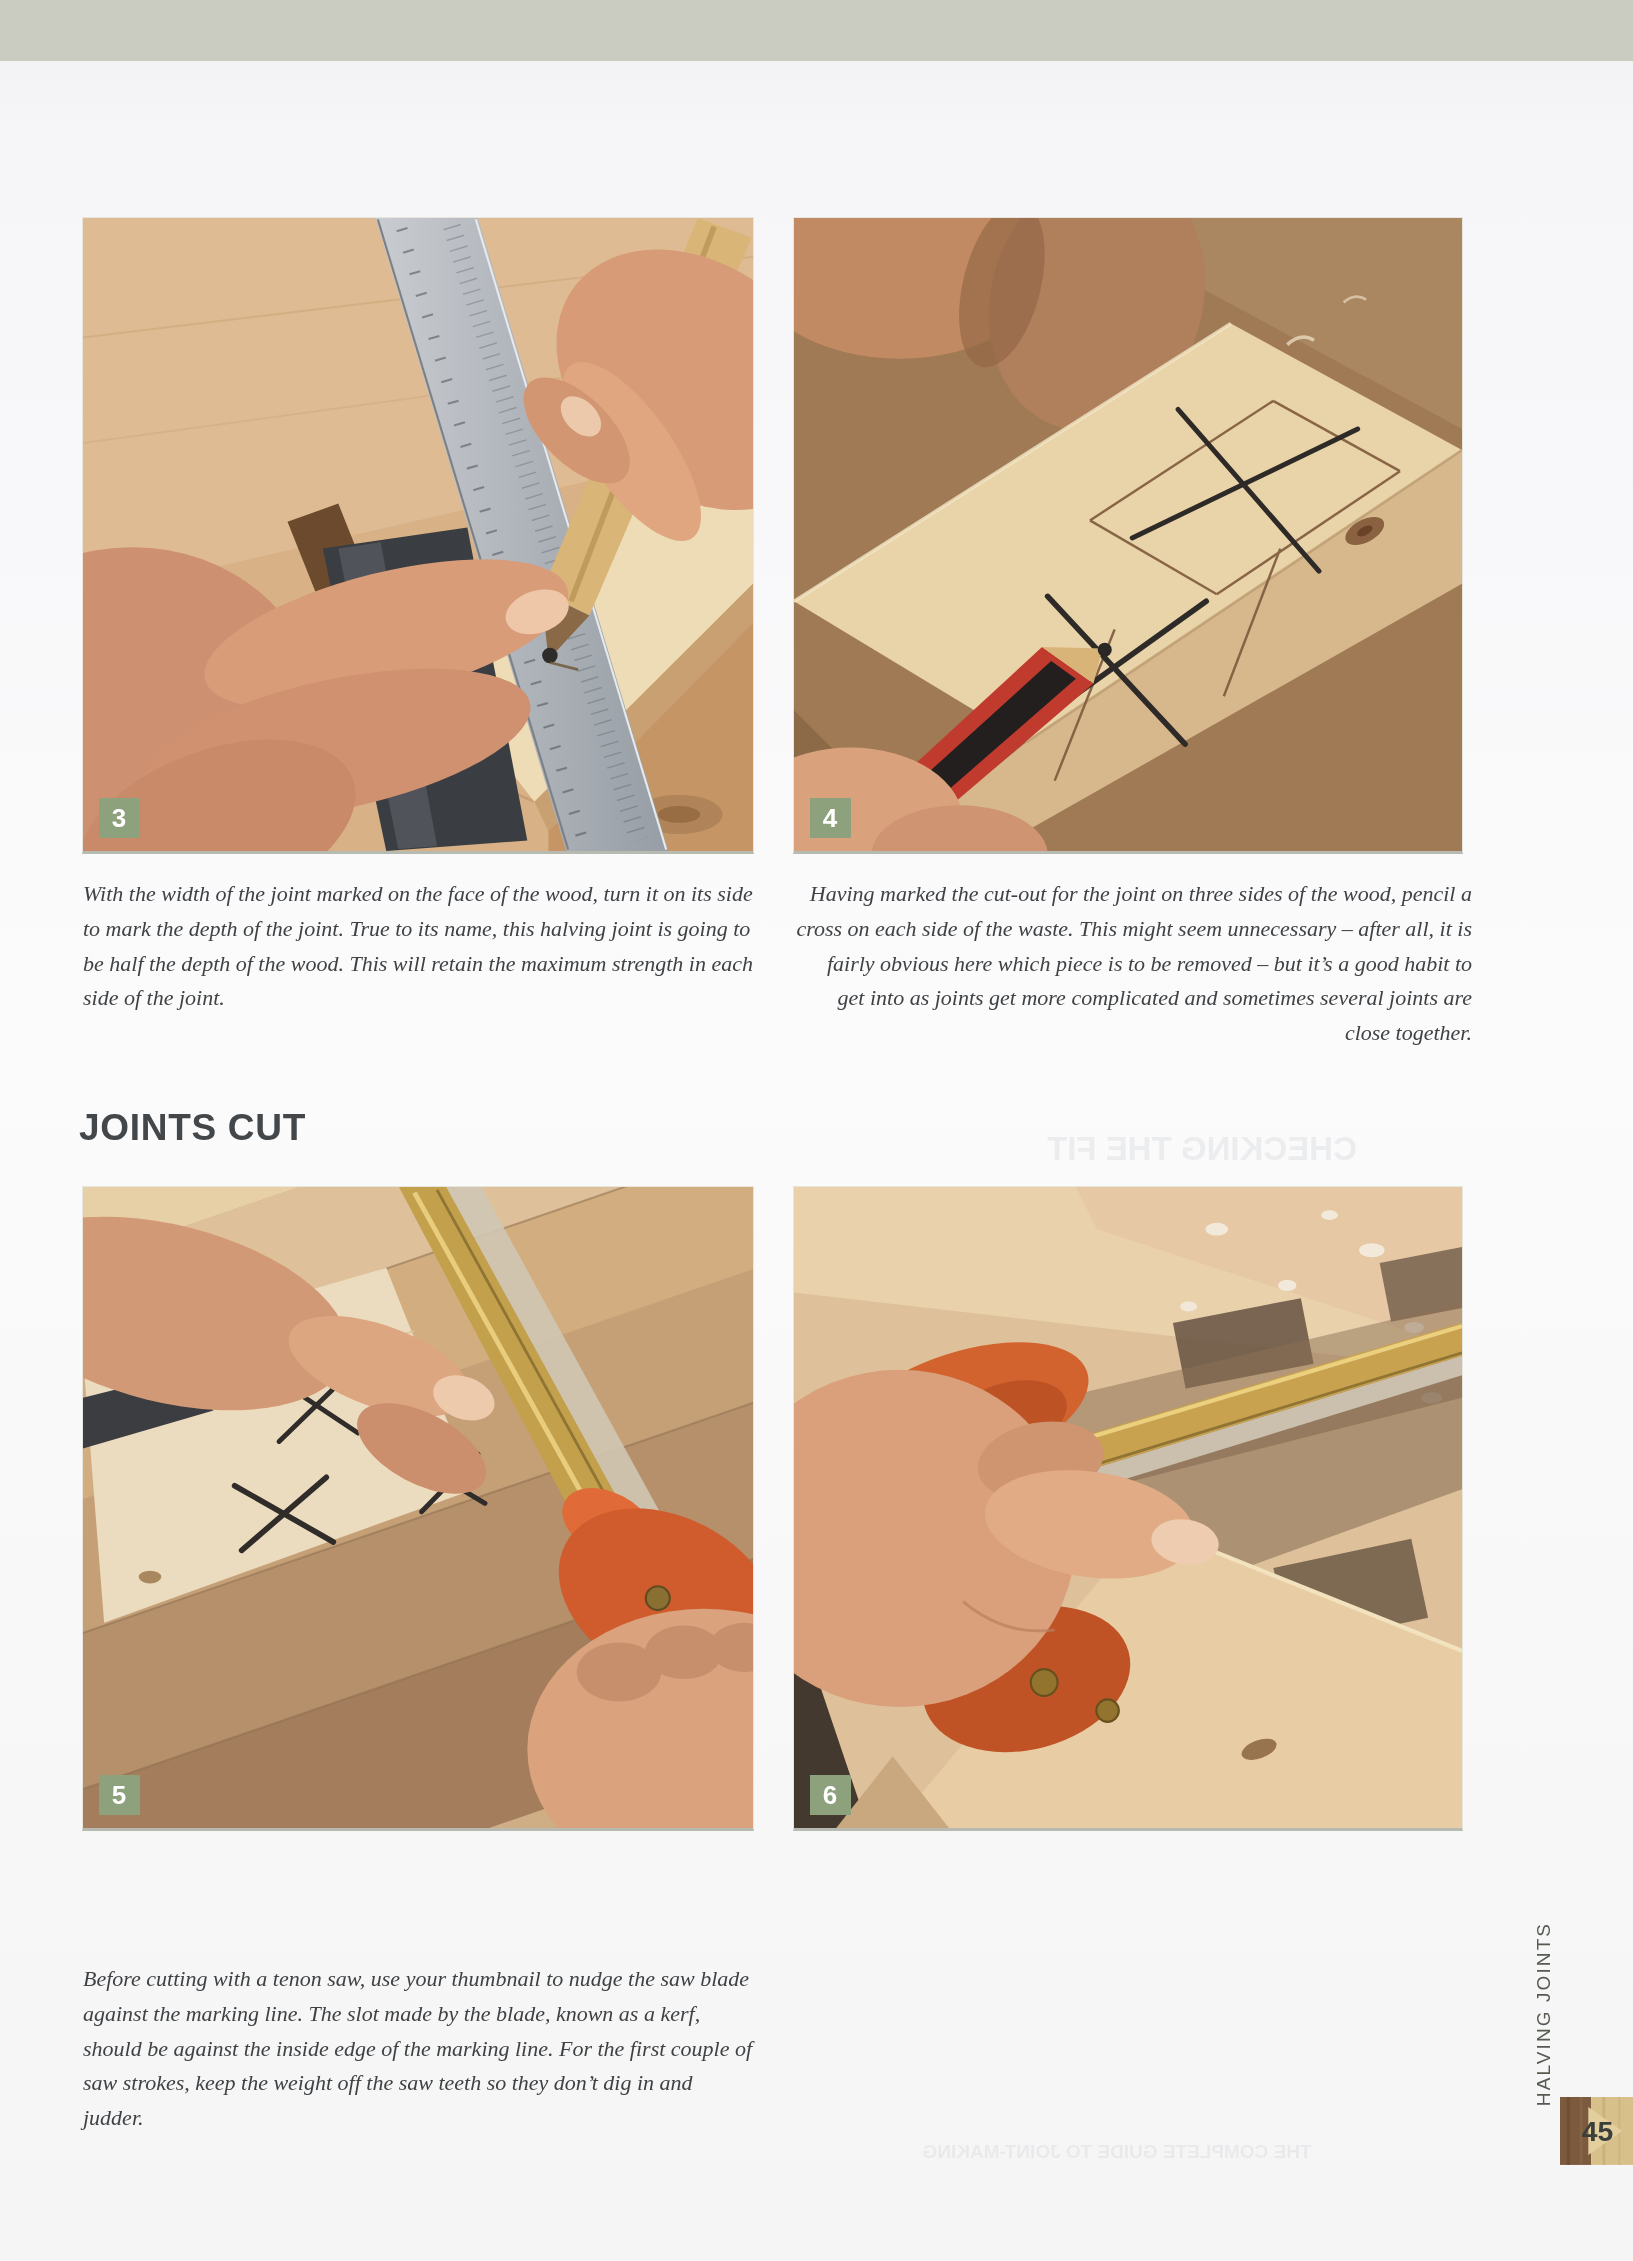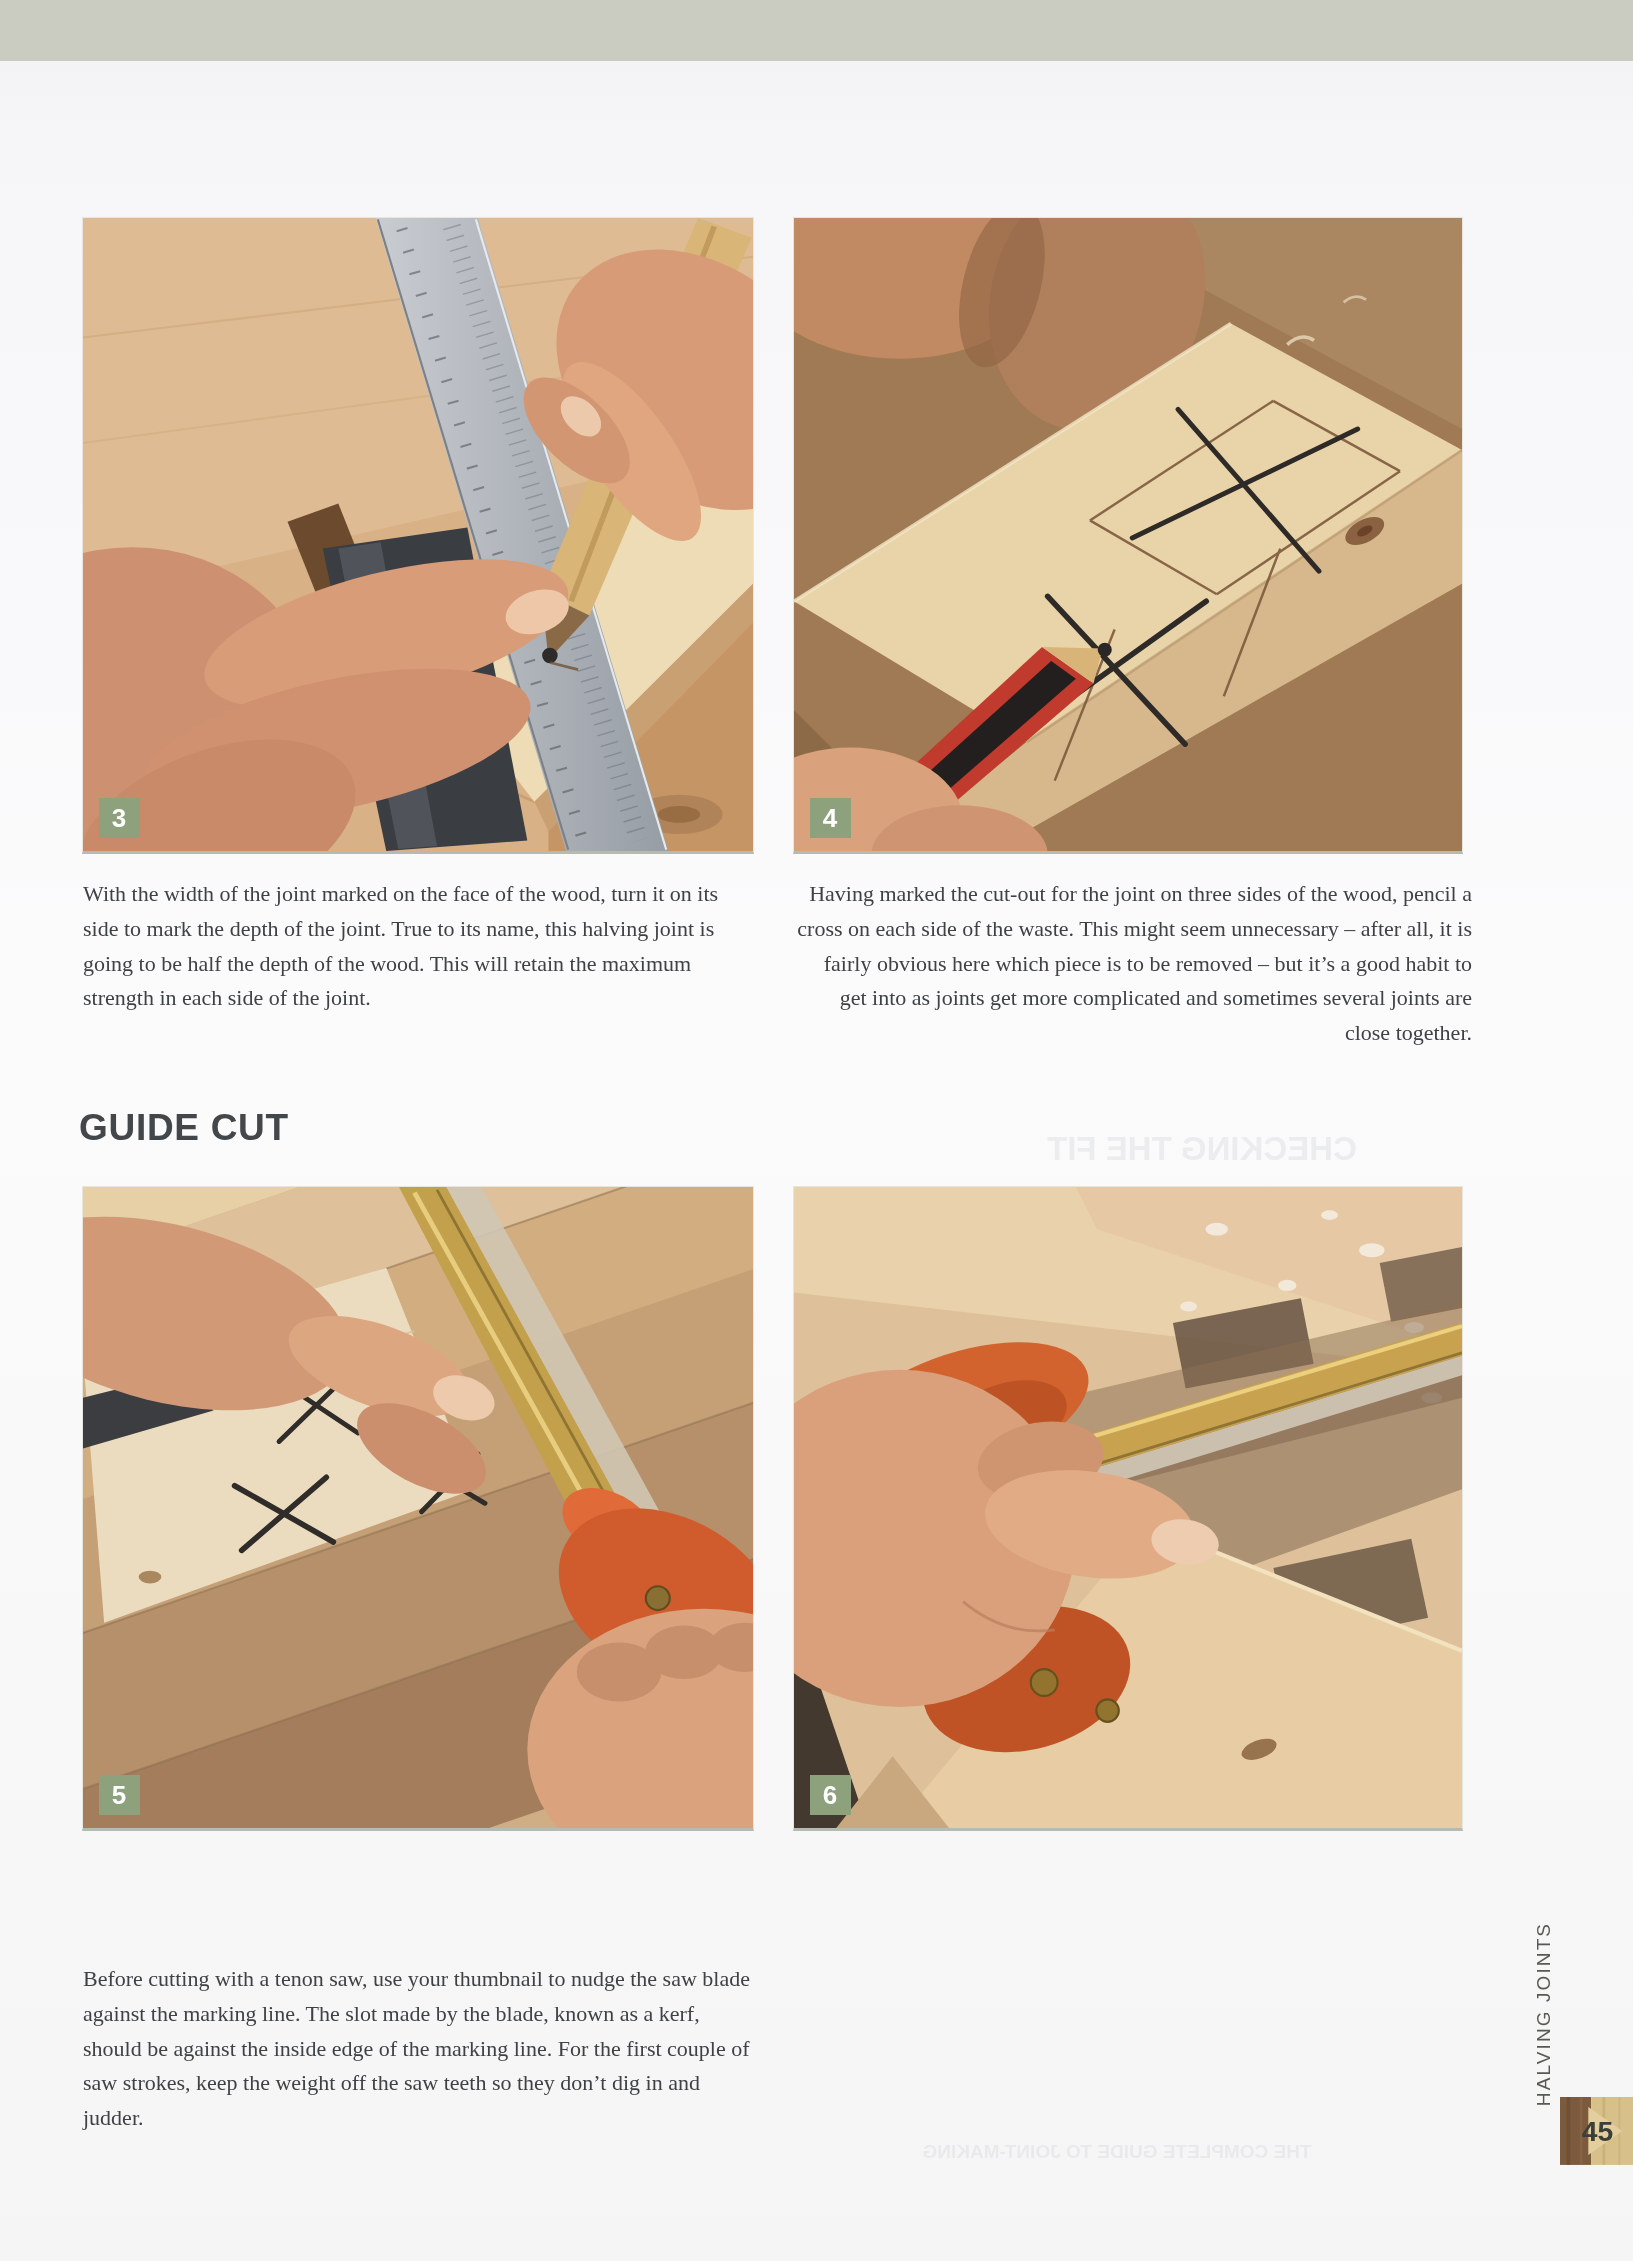--- a/index.html
+++ b/index.html
@@ -12,21 +12,21 @@
   .figure svg{display:block;width:100%;height:100%;}
   .fig3{left:82px;top:217px;width:672px;height:637px;}
   .fig4{left:793px;top:217px;width:670px;height:637px;}
   .fig5{left:82px;top:1186px;width:672px;height:645px;}
   .fig6{left:793px;top:1186px;width:670px;height:645px;}
   .badge{position:absolute;left:15.6px;bottom:12.7px;width:41px;height:40px;
          display:flex;align-items:center;justify-content:center;
          color:#ffffff;font-size:26px;font-weight:bold;
          font-family:"Liberation Sans",sans-serif;}
   .caption{position:absolute;color:#3f4244;font-family:"Liberation Serif",serif;
-           font-size:22px;line-height:1.58;}
+           font-size:22px;line-height:1.58;font-style:italic;}
   .cap3{left:83px;top:877px;width:672px;}
   .cap4{left:795px;top:877px;width:677px;text-align:right;}
   .cap5{left:83px;top:1962px;width:675px;}
   .cap6{left:795px;top:1854px;width:672px;}
   .section-heading{position:absolute;left:79px;top:1107px;color:#43474a;
            font-size:37px;font-weight:bold;letter-spacing:0.7px;}
   .sidebar-label{position:absolute;left:1439px;top:2002px;width:212px;height:24px;
            transform:rotate(-90deg);text-align:center;color:#565b52;
            font-size:19px;letter-spacing:2.1px;white-space:nowrap;}
   .page-badge{position:absolute;left:1560px;top:2097px;width:75px;height:68px;text-align:center;}
@@ -145,21 +145,21 @@
         <ellipse cx="80" cy="858" rx="160" ry="105" fill="#d9a17c"></ellipse>
         <ellipse cx="235" cy="905" rx="125" ry="70" fill="#cf9572"></ellipse>
       </g>
     </svg>
     <div class="badge" style="background: rgb(141, 161, 125);">4</div>
   </div>
 
   <div class="caption cap3">With the width of the joint marked on the face of the wood, turn it on its side to mark the depth of the joint. True to its name, this halving joint is going to be half the depth of the wood. This will retain the maximum strength in each side of the joint.</div>
   <div class="caption cap4">Having marked the cut-out for the joint on three sides of the wood, pencil a cross on each side of the waste. This might seem unnecessary – after all, it is fairly obvious here which piece is to be removed – but it’s a good habit to get into as joints get more complicated and sometimes several joints are close together.</div>
 
-  <div class="section-heading">GUIDE CUT</div>
+  <div class="section-heading">JOINTS CUT</div>
   <div class="ghost ghost1">CHECKING THE FIT</div>
 
   <div class="figure fig5">
     <svg viewBox="0 0 950 912" preserveAspectRatio="none">
       <g>
         <rect width="950" height="912" fill="#cfae85"></rect>
         <g transform="rotate(-19 475 456)">
           <rect x="-300" y="-220" width="1550" height="190" fill="#e7cfa6"></rect>
           <rect x="-300" y="-30" width="1550" height="150" fill="#dec09a"></rect>
           <rect x="-300" y="120" width="1550" height="170" fill="#d2ad80"></rect>

